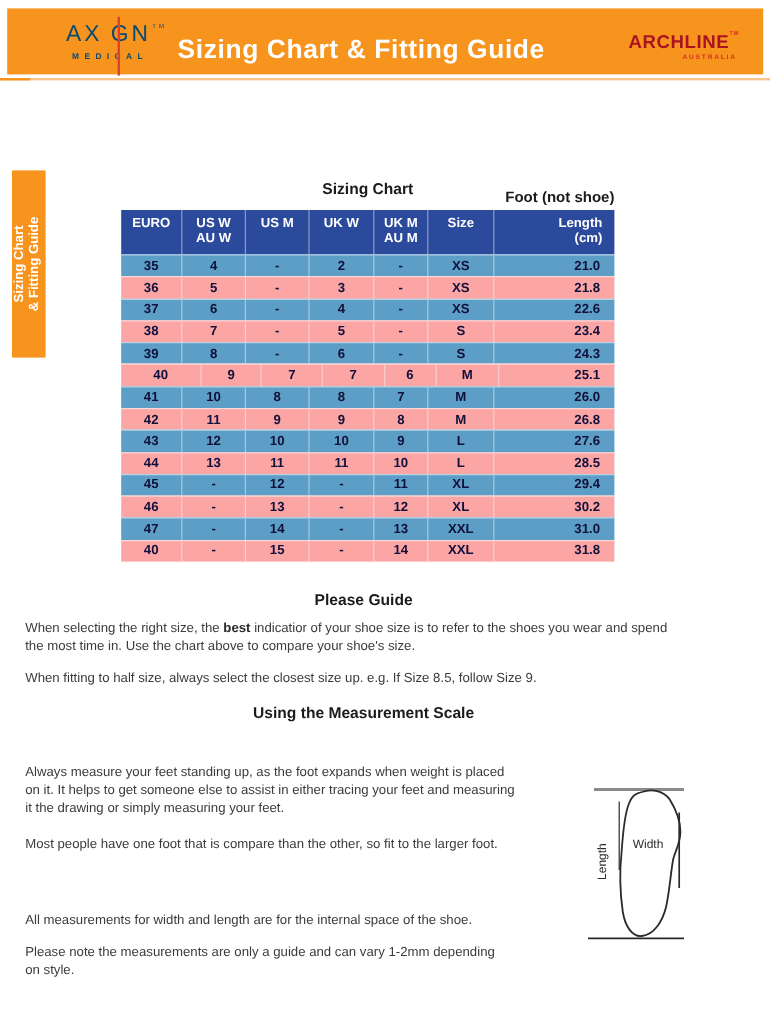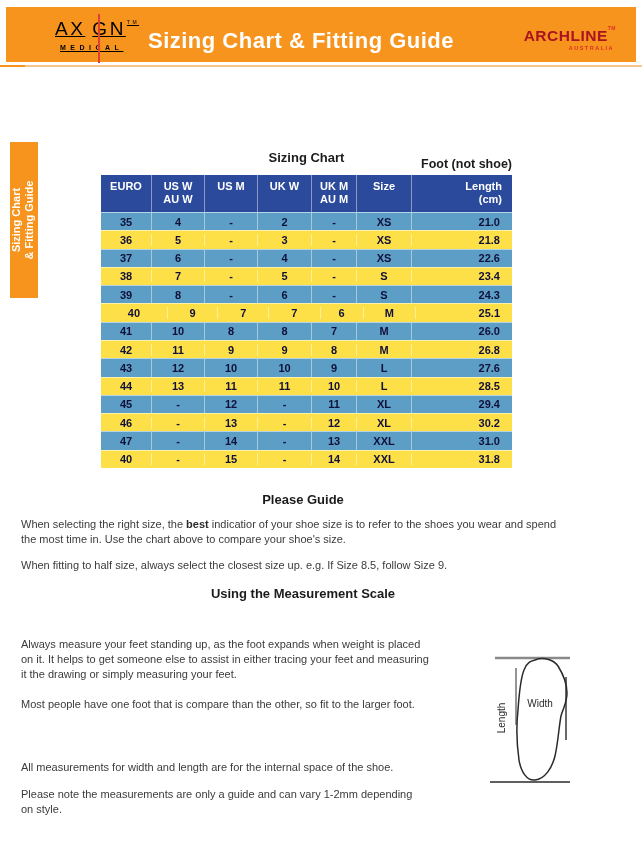--- a/index.html
+++ b/index.html
@@ -1,21 +1,21 @@
 <!DOCTYPE html>
 <html><head>
 <meta charset="utf-8">
 <style>
   html,body{margin:0;padding:0;background:#fff;}
   .page{position:relative;width:642px;height:848px;background:#fff;overflow:hidden;
         font-family:"Liberation Sans", sans-serif;color:#3b3b3b;}
 
   
   .topbar{position:absolute;left:6px;top:7px;width:630px;height:55px;background:#F7941E;}
-  .axign{position:absolute;left:49px;top:11px;width:90px;height:44px;color:#000000;text-decoration:underline;}
+  .axign{position:absolute;left:49px;top:11px;width:90px;height:44px;color:#0c4a6e;}
   .axign-name{font-size:19px;letter-spacing:2.5px;font-weight:400;display:flex;align-items:flex-start;}
   .axign-line{position:absolute;left:43px;top:-4px;width:2px;height:49px;background:#E0402F;}
   .axign-gap{display:inline-block;width:7px;}
   .tm{font-size:5px;vertical-align:top;position:relative;top:1px;margin-left:1px;}
   .axign-sub{font-size:7px;letter-spacing:4.5px;font-weight:bold;margin-top:4px;margin-left:5px;}
   .banner-title{position:absolute;left:140px;top:21px;width:310px;text-align:center;
                 color:#fff;font-weight:bold;font-size:22px;letter-spacing:0.5px;}
   .archline{position:absolute;left:510px;top:20px;width:100px;text-align:right;color:#A91322;}
   .arch-name{font-size:15.5px;font-weight:bold;letter-spacing:0.5px;}
   .arch-tm{font-size:5px;vertical-align:top;position:relative;top:-2px;color:#D93025;}
@@ -31,21 +31,21 @@
 
   
   .chart-title{position:absolute;left:101px;top:150px;width:411px;text-align:center;
                font-weight:bold;font-size:13px;color:#1b1b1b;}
   .foot-note{position:absolute;right:130px;top:157px;font-weight:bold;font-size:12.5px;color:#1b1b1b;}
   .table{position:absolute;left:101px;top:175px;width:411px;}
   .t-header{display:flex;height:37px;background:#2C4A9B;color:#fff;font-weight:bold;font-size:11px;}
   .t-body{display:flex;flex-direction:column;height:256px;}
   .t-row{display:flex;flex:1 1 0;border-top:1px solid rgba(255,255,255,0.55);box-sizing:border-box;}
   .t-row.odd{background:#5C9EC5;}
-  .t-row.even{background:#fde047;align-items:center;}
+  .t-row.even{background:#fca5a5;}
   .cell{box-sizing:border-box;display:flex;flex-direction:column;align-items:center;
         justify-content:center;border-right:1px solid rgba(255,255,255,0.45);
         font-weight:bold;color:#10103A;font-size:11px;}
   .hcell{justify-content:flex-start;padding-top:5px;line-height:13px;color:#fff;}
   .cell.last{border-right:none;align-items:flex-end;padding-right:12px;}
   .hcell.last{align-items:flex-end;padding-right:10px;}
 
   
   .center-head{position:absolute;left:0;width:606px;text-align:center;font-weight:bold;
                font-size:13px;color:#1b1b1b;}

